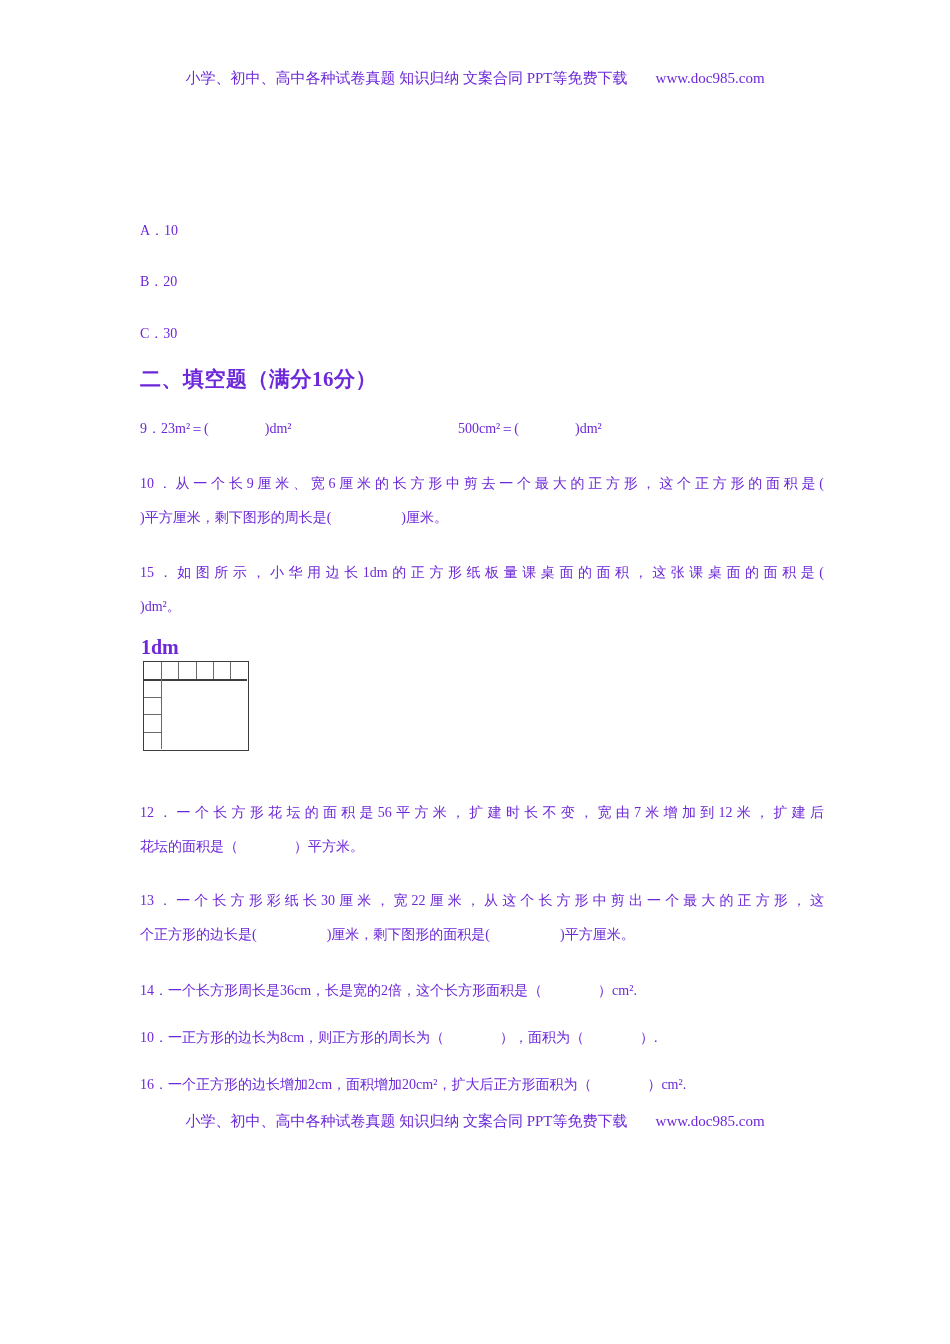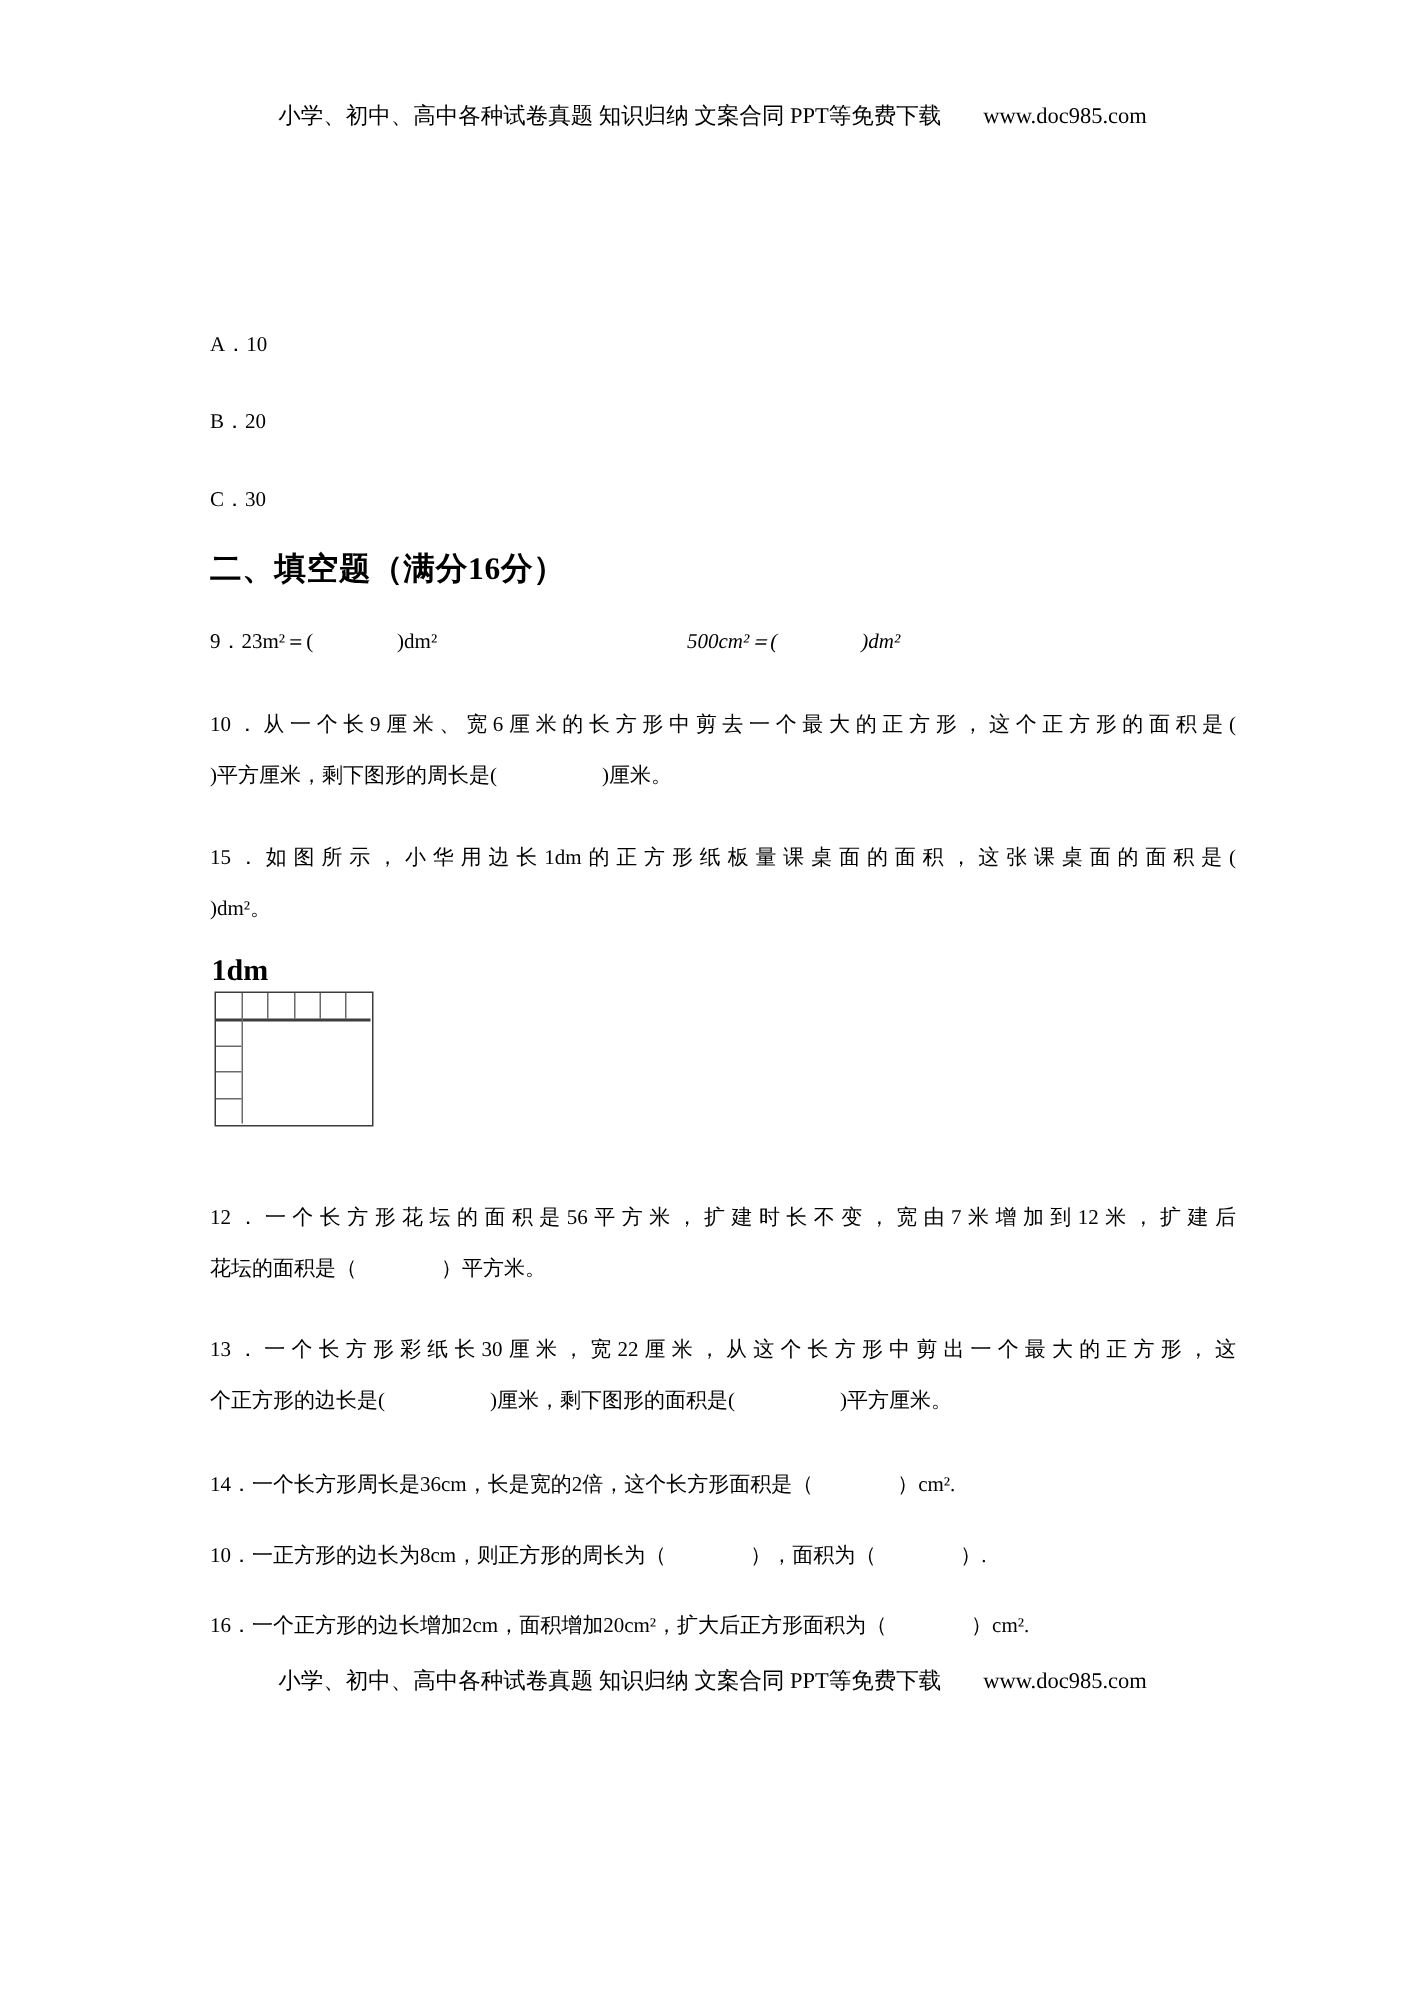--- a/index.html
+++ b/index.html
@@ -1,21 +1,21 @@
 <!DOCTYPE html>
 <html><head>
 <meta charset="utf-8">
 <style>
   html,body{margin:0;padding:0;background:#ffffff;}
   .page{
     position:relative;
     width:950px;height:1344px;
     background:#ffffff;
     font-family:"Liberation Serif","DejaVu Serif",serif;
-    color:#000000;
+    color:#6d28d9;
     overflow:hidden;
   }
   .hdrftr{
     position:absolute;left:0;width:950px;
     text-align:center;font-size:15px;line-height:19px;
     white-space:nowrap;
   }
   .hdrftr .url{margin-left:28px;}
   .line{
     position:absolute;left:140px;width:684px;
@@ -25,21 +25,21 @@
   .full{
     white-space:normal;
     text-align:justify;
     text-align-last:justify;
   }
   .section-title{
     font-weight:bold;
     font-size:21px;
     letter-spacing:0.5px;
   }
-  .q9-right{position:absolute;left:318px;top:0;font-style:italic;}
+  .q9-right{position:absolute;left:318px;top:0;}
   .dim-label{
     position:absolute;left:141px;top:638px;
     font-size:20px;font-weight:bold;line-height:18px;
   }
   .grid-box{
     position:absolute;left:143px;top:661px;
     width:106px;height:90px;
     border:1.5px solid #3d3d3d;
     box-sizing:border-box;
   }

